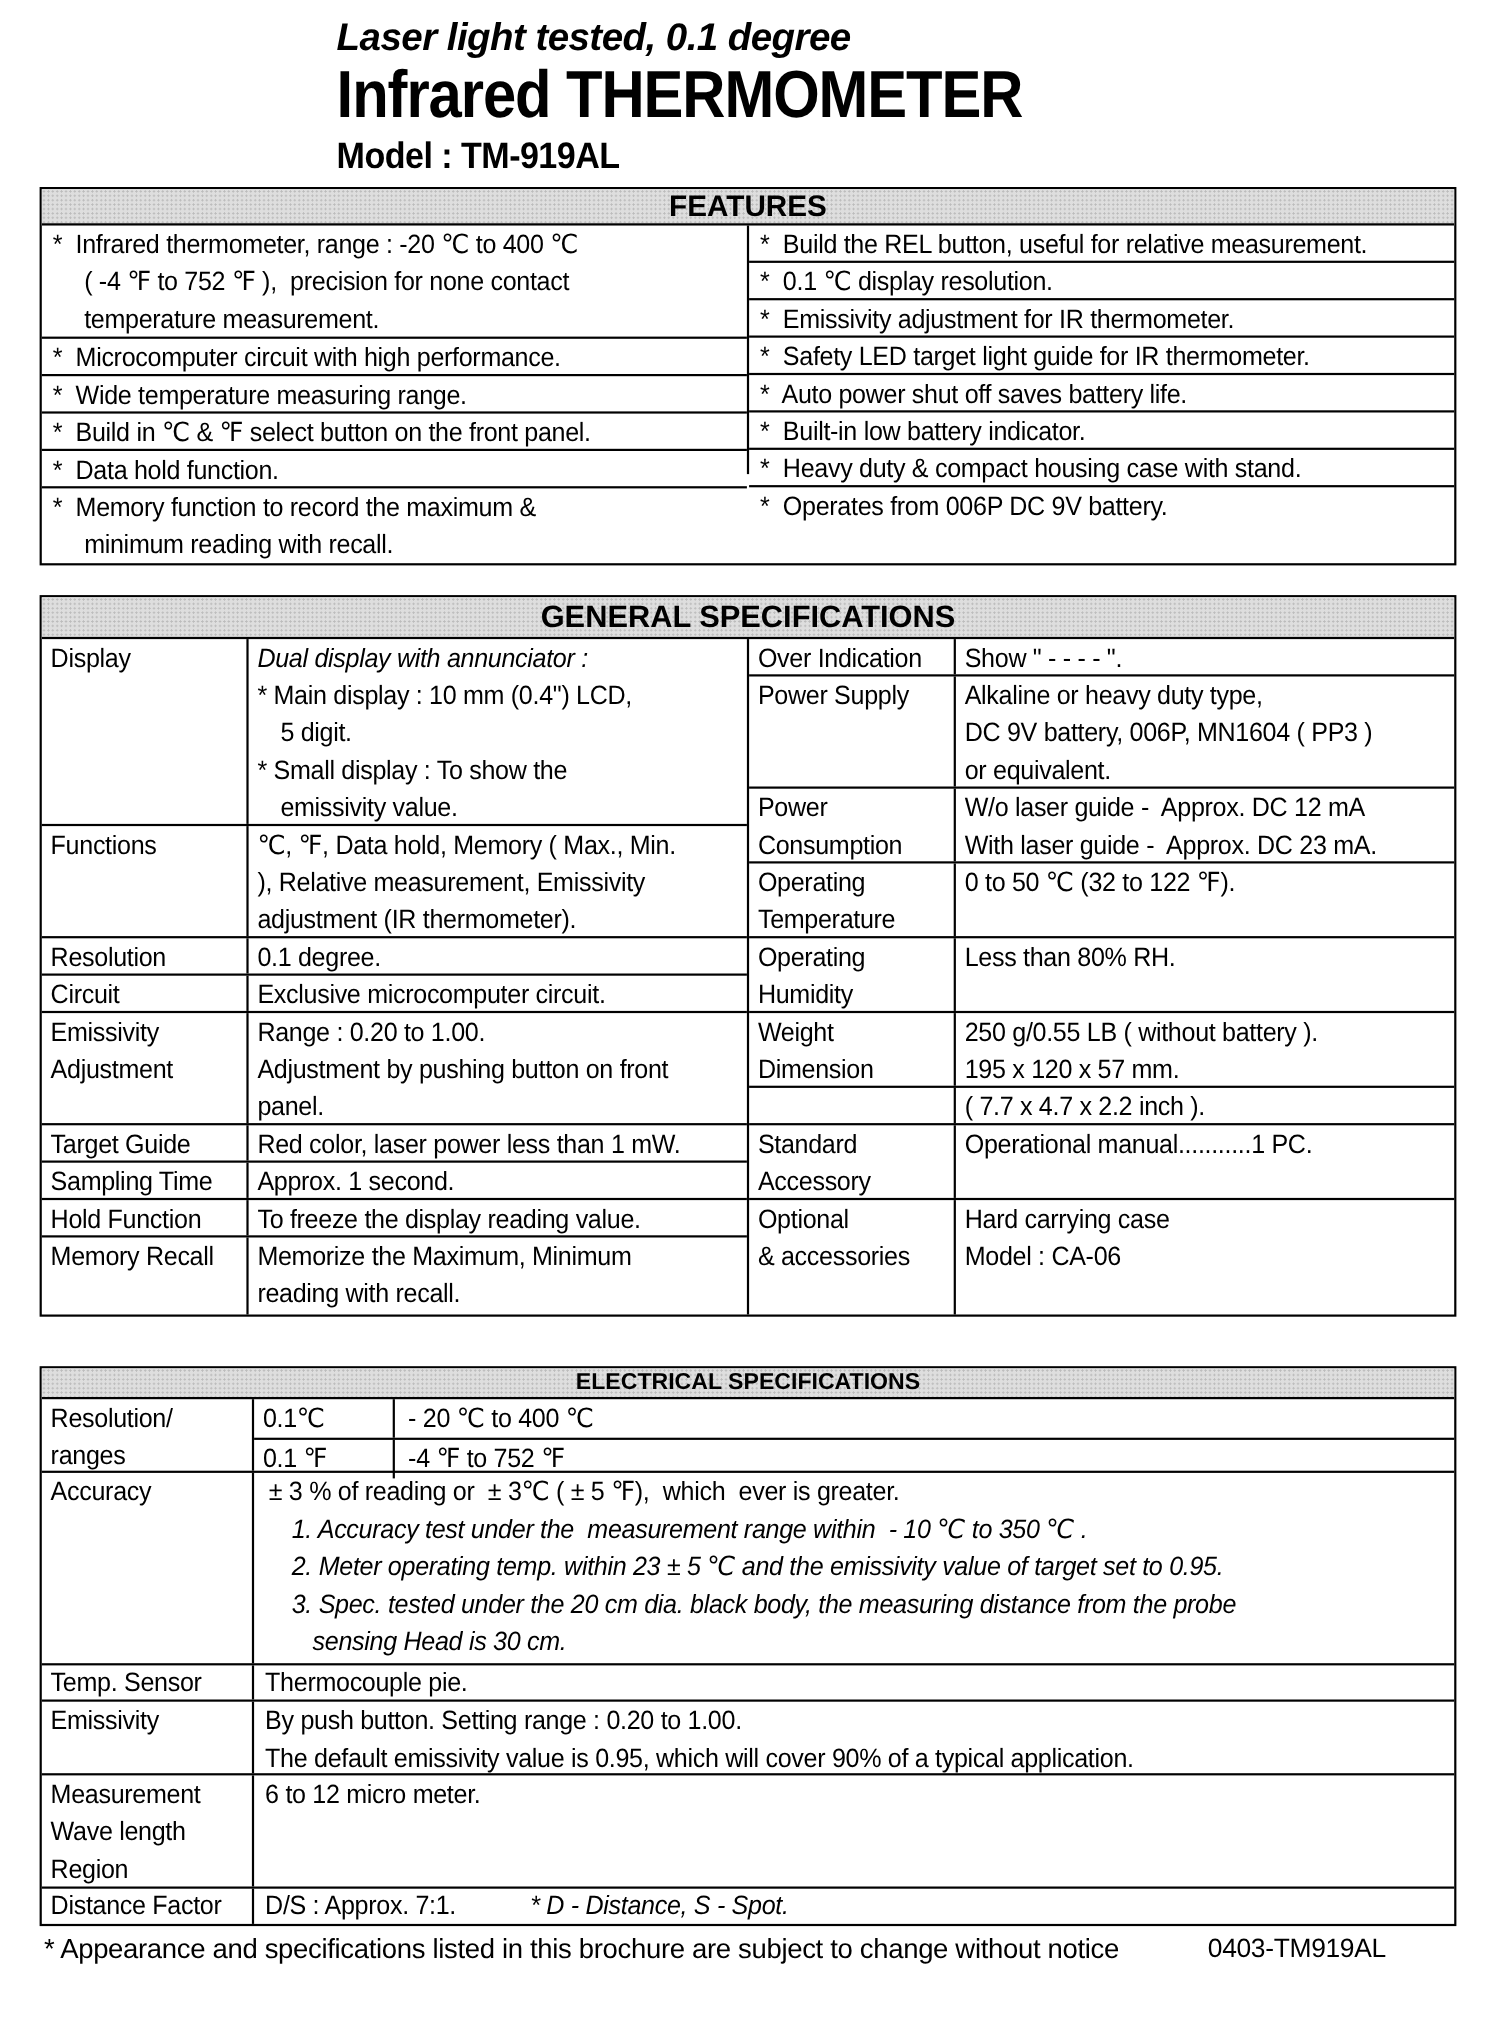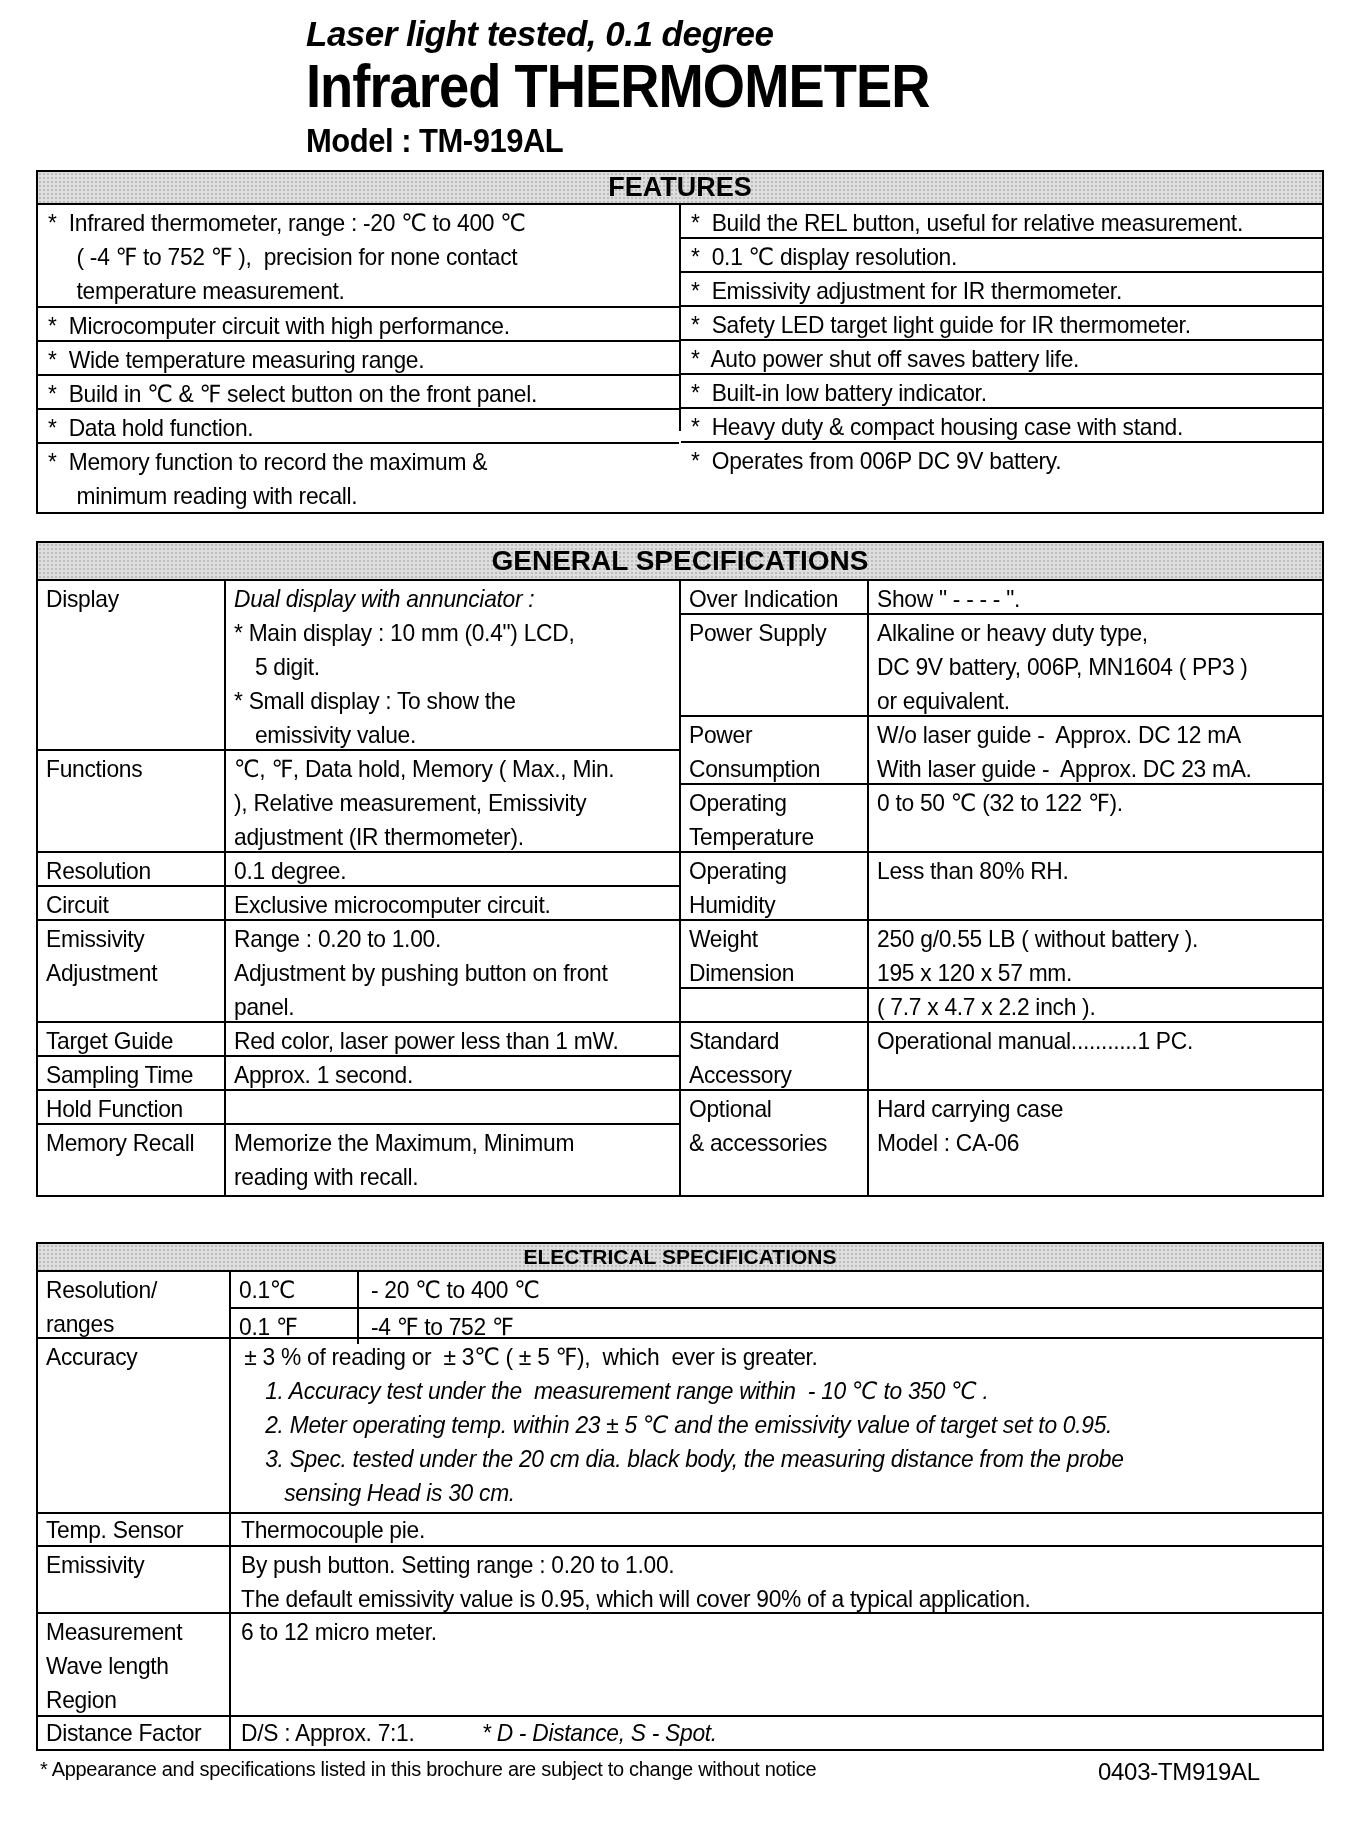--- a/index.html
+++ b/index.html
@@ -64,21 +64,21 @@
   .sub.b{flex:1;}
   .subres{width:128px;border-right:2px solid #000;box-sizing:border-box;padding:1px 0 0 8px;}
   .subrange{flex:1;padding:1px 0 0 12px;}
   .acc-main{padding-left:14px;}
   .acc-note{padding-left:36px;}
   .acc-note.cont3{padding-left:56px;}
   .tight{line-height:30px;}
   .dist{display:flex;}
   .dist .note-gap{margin-left:58px;}
 
-  .footer-note{position:absolute;left:40px;top:1758px;font-size:20px;letter-spacing:-0.3px;white-space:pre;}
+  .footer-note{position:absolute;left:40px;top:1758px;font-size:25px;letter-spacing:-0.3px;white-space:pre;}
   .footer-code{position:absolute;left:1098px;top:1758px;font-size:24px;letter-spacing:-0.3px;white-space:pre;}
 </style>
 </head>
 <body>
 
 <div class="page">
 
   <div class="titleblock">
     <div class="tagline">Laser light tested, 0.1 degree</div>
     <div class="doctitle">Infrared  THERMOMETER</div>
@@ -206,20 +206,23 @@
             <span class="line">Sampling Time</span>
           </div>
           <div class="val">
             <span class="line">Approx. 1 second.</span>
           </div>
         </div>
         <div class="grow" style="height:34px">
           <div class="lab">
             <span class="line">Hold Function</span>
           </div>
+          <div class="val">
+            <span class="line">To freeze the display reading value.</span>
+          </div>
         </div>
         <div class="grow last">
           <div class="lab">
             <span class="line">Memory Recall</span>
           </div>
           <div class="val">
             <span class="line">Memorize the Maximum, Minimum</span>
             <span class="line">reading with recall.</span>
           </div>
         </div>

